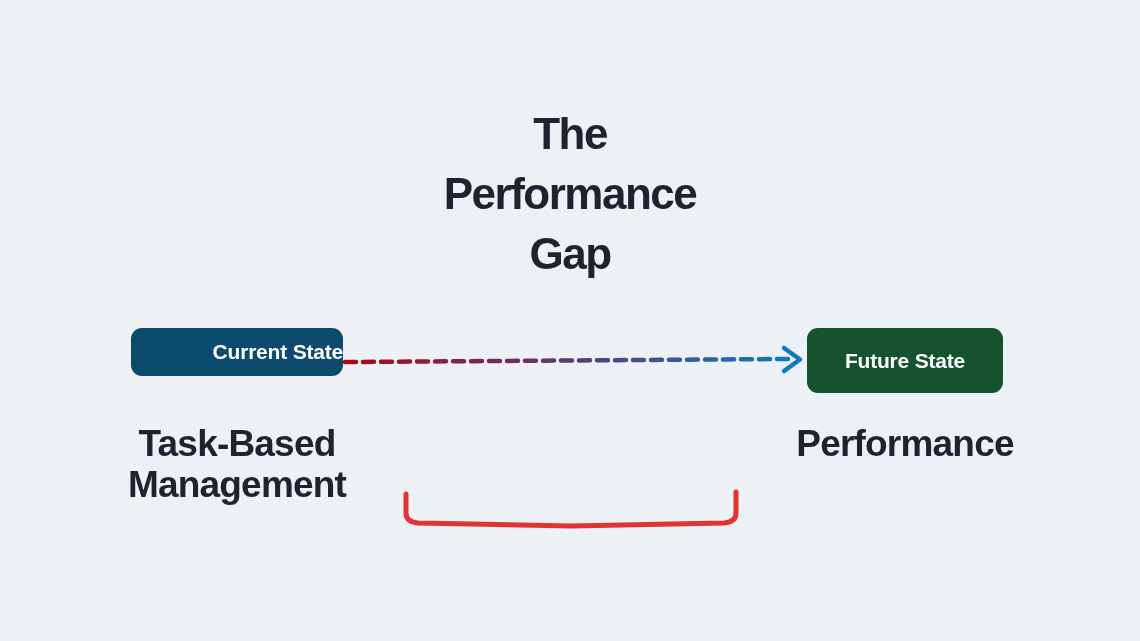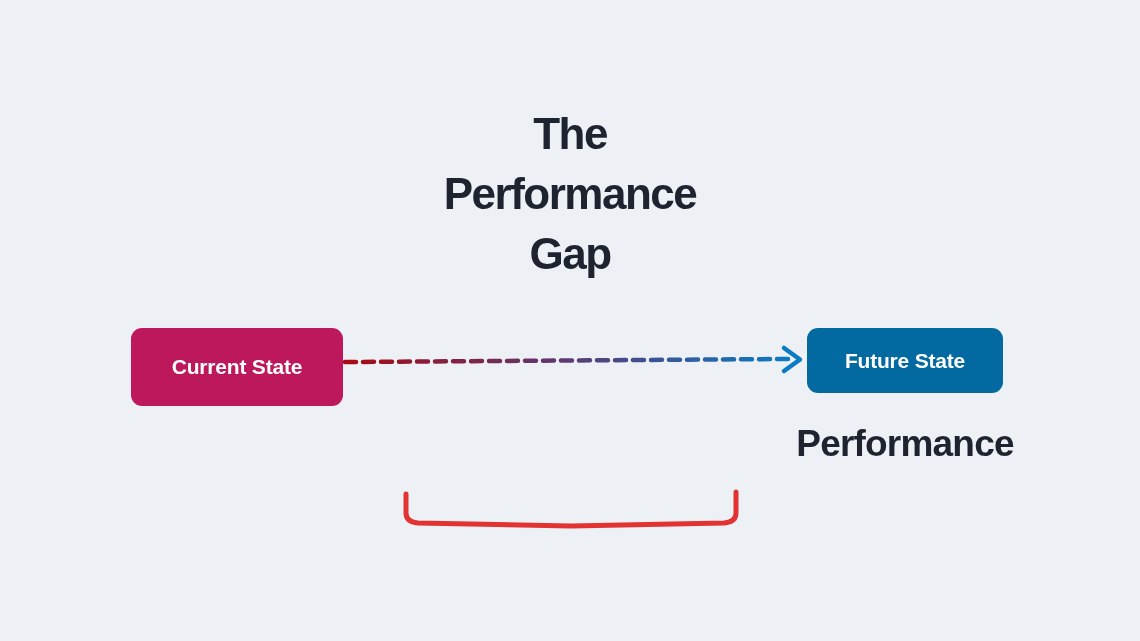--- a/index.html
+++ b/index.html
@@ -47,29 +47,30 @@
     font-family: "Liberation Sans", sans-serif;
     font-weight: bold;
     font-size: 21px;
     letter-spacing: -0.2px;
     box-sizing: border-box;
   }
   #current-state-box {
     left: 131px;
     top: 328px;
     width: 212px;
-    height: 78px;
-    background: #be185d;
+    height: 48px;
+    background: #0c4a6e;
+    justify-content: flex-end;
   }
   #future-state-box {
     left: 807px;
     top: 328px;
     width: 196px;
     height: 65px;
-    background: #0369a1;
+    background: #14532d;
   }
 
   
   #connector-svg {
     position: absolute;
     left: 0;
     top: 0;
     width: 1140px;
     height: 641px;
     pointer-events: none;
@@ -124,16 +125,18 @@
   </svg>
 
   <div id="current-state-box" class="state-box">
     <span>Current State</span>
   </div>
 
   <div id="future-state-box" class="state-box">
     <span>Future State</span>
   </div>
 
+  <div id="current-caption" class="caption">Task-Based
+Management</div>
 
   <div id="future-caption" class="caption">Performance</div>
 
 </div>
 
 </body></html>

